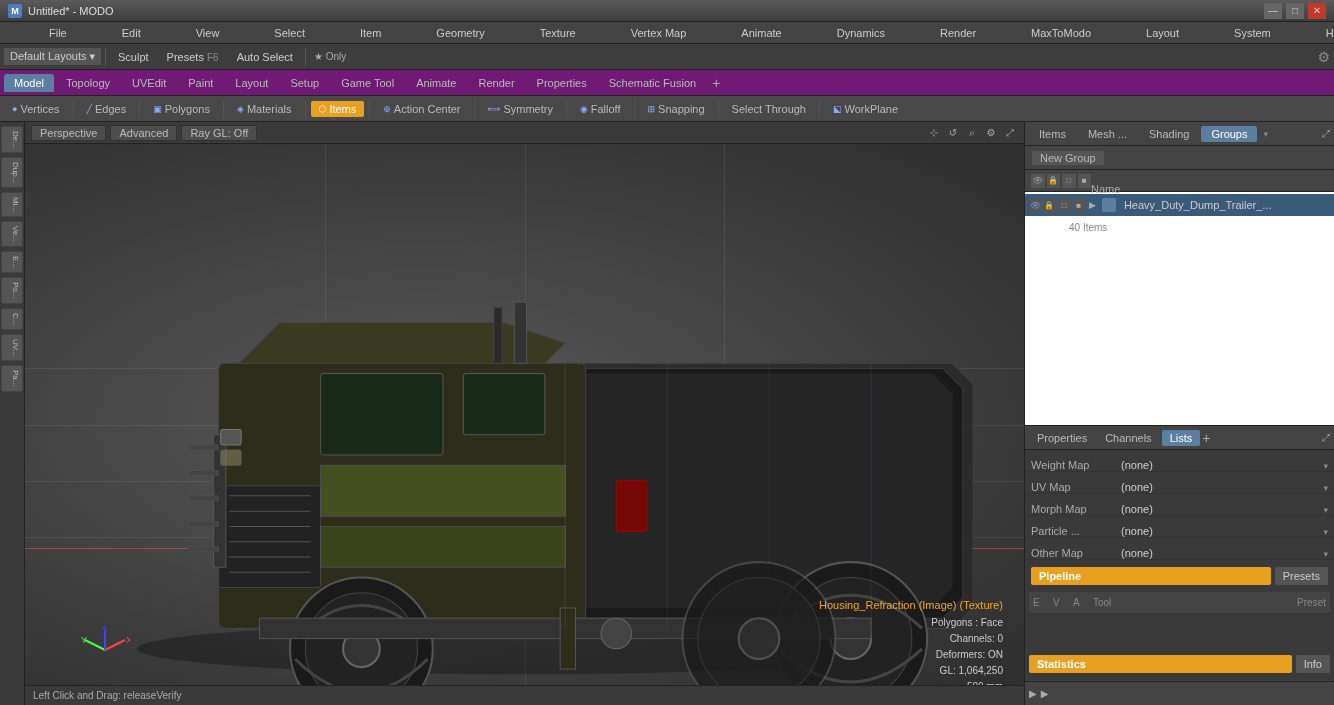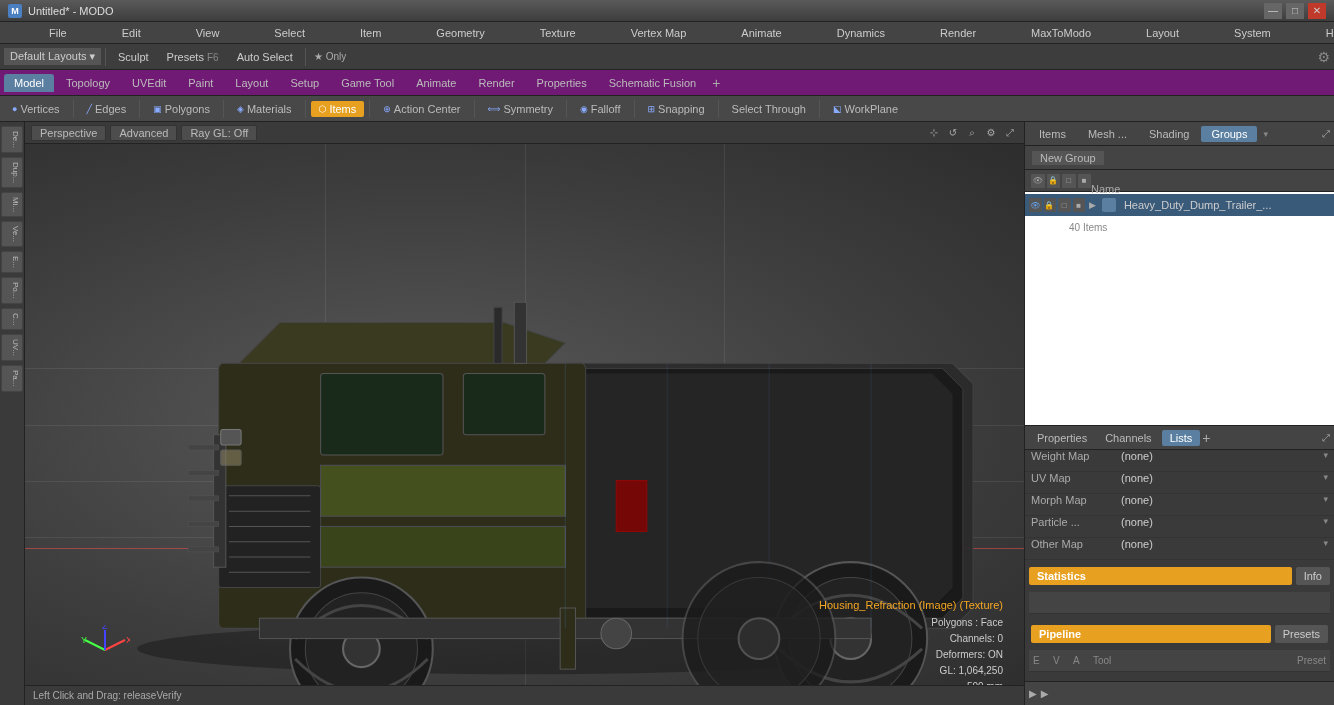--- a/index.html
+++ b/index.html
@@ -230,21 +230,21 @@
       padding: 0 4px; gap: 2px;
       border-bottom: 1px solid #222;
     }
     .pt-tab { padding: 2px 8px; font-size: 11px; color: #bbb; cursor: pointer; border-radius: 2px; }
     .pt-tab.active { background: #5a7fa0; color: white; }
     .pt-plus { color: #aaa; font-size: 14px; cursor: pointer; }
     .pt-expand { margin-left: auto; color: #aaa; font-size: 10px; cursor: pointer; }
 
     .map-row {
       height: 22px;
-      display: flex; align-items: flex-start;
+      display: flex; align-items: flex-end;
       padding: 0 6px;
       border-bottom: 1px solid #333;
     }
     .map-label { width: 90px; font-size: 11px; color: #aaa; }
     .map-value { flex: 1; font-size: 11px; color: #ccc; }
     .map-dropdown { width: 12px; color: #888; font-size: 9px; text-align: right; }
 
     
     #pipeline-section {
       padding: 4px;
@@ -694,47 +694,47 @@
         <span class="map-label">Particle  ...</span>
         <span class="map-value">(none)</span>
         <span class="map-dropdown">▾</span>
       </div>
       <div class="map-row">
         <span class="map-label">Other Map</span>
         <span class="map-value">(none)</span>
         <span class="map-dropdown">▾</span>
       </div>
 
-      <div id="stats-section">
-        <div id="stats-header">
-          <span class="stats-label">Statistics</span>
-          <span class="info-label">Info</span>
-        </div>
-        <div id="stats-cols">
-          
-          
-          
-        </div>
-
-      </div>
-
       <div id="pipeline-section">
         <div id="pipeline-header">
           <span class="pipeline-label">Pipeline</span>
           <span class="presets-label">Presets</span>
         </div>
         <div id="pipeline-cols">
           <span class="pc-e">E</span>
           <span class="pc-v">V</span>
           <span class="pc-a">A</span>
           <span class="pc-tool">Tool</span>
           <span class="pc-preset">Preset</span>
         </div>
         <div id="pipeline-content"></div>
       </div>
+
+      <div id="stats-section">
+        <div id="stats-header">
+          <span class="stats-label">Statistics</span>
+          <span class="info-label">Info</span>
+        </div>
+        <div id="stats-cols">
+          
+          
+          
+        </div>
+
+      </div>
     </div>
 
     <div id="cmd-bar">
       <span class="cmd-arrow">▶</span>
       <span class="cmd-run">▶</span>
     </div>
   </div>
 </div>
 
 </body></html>

